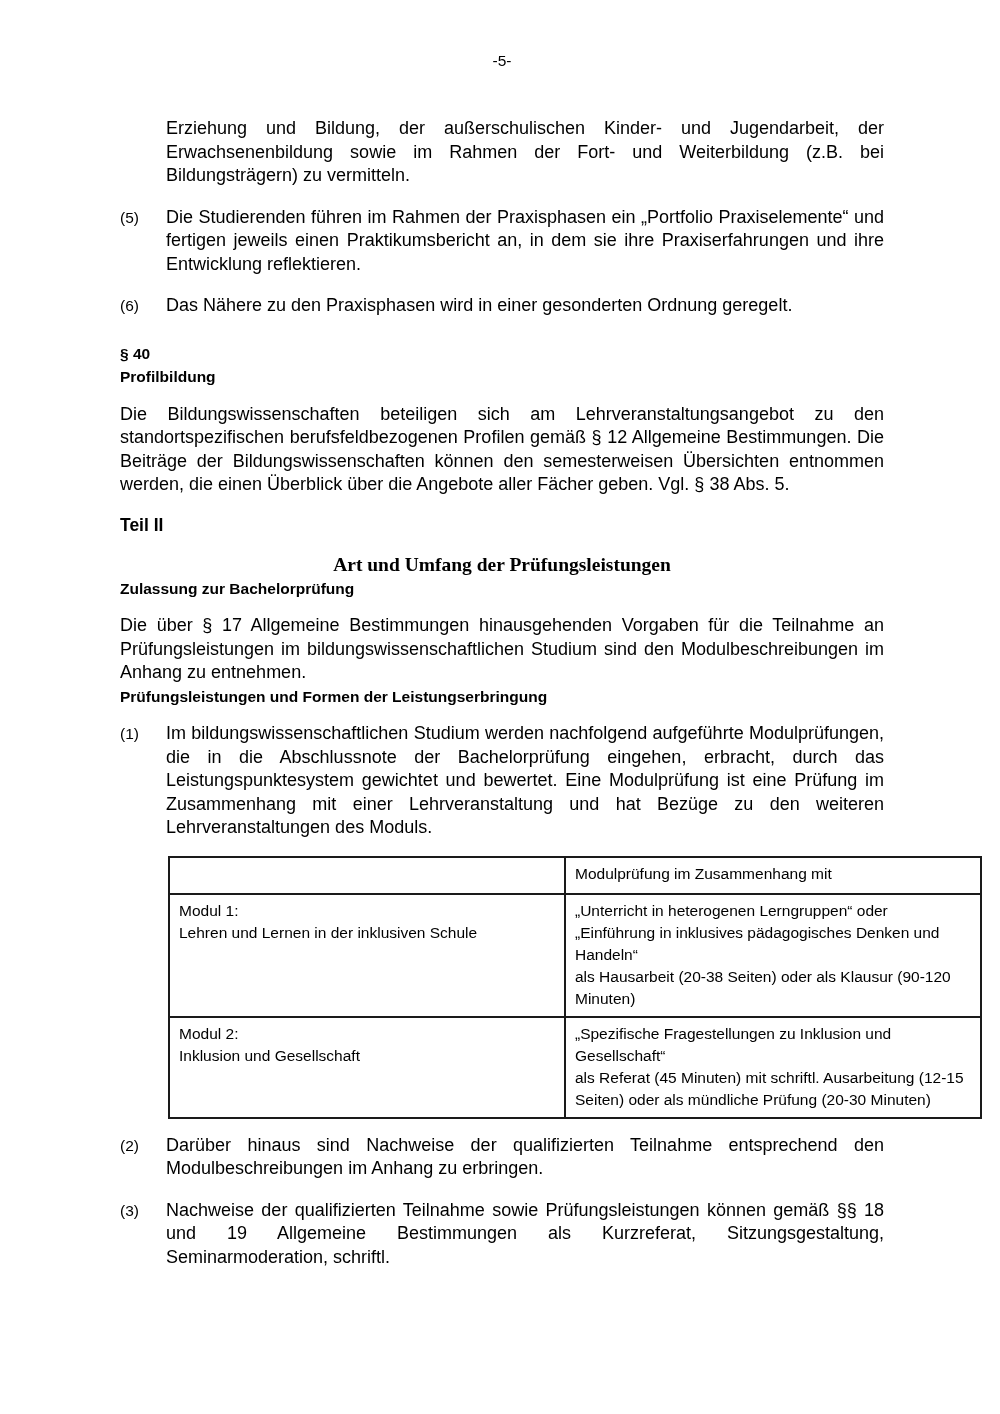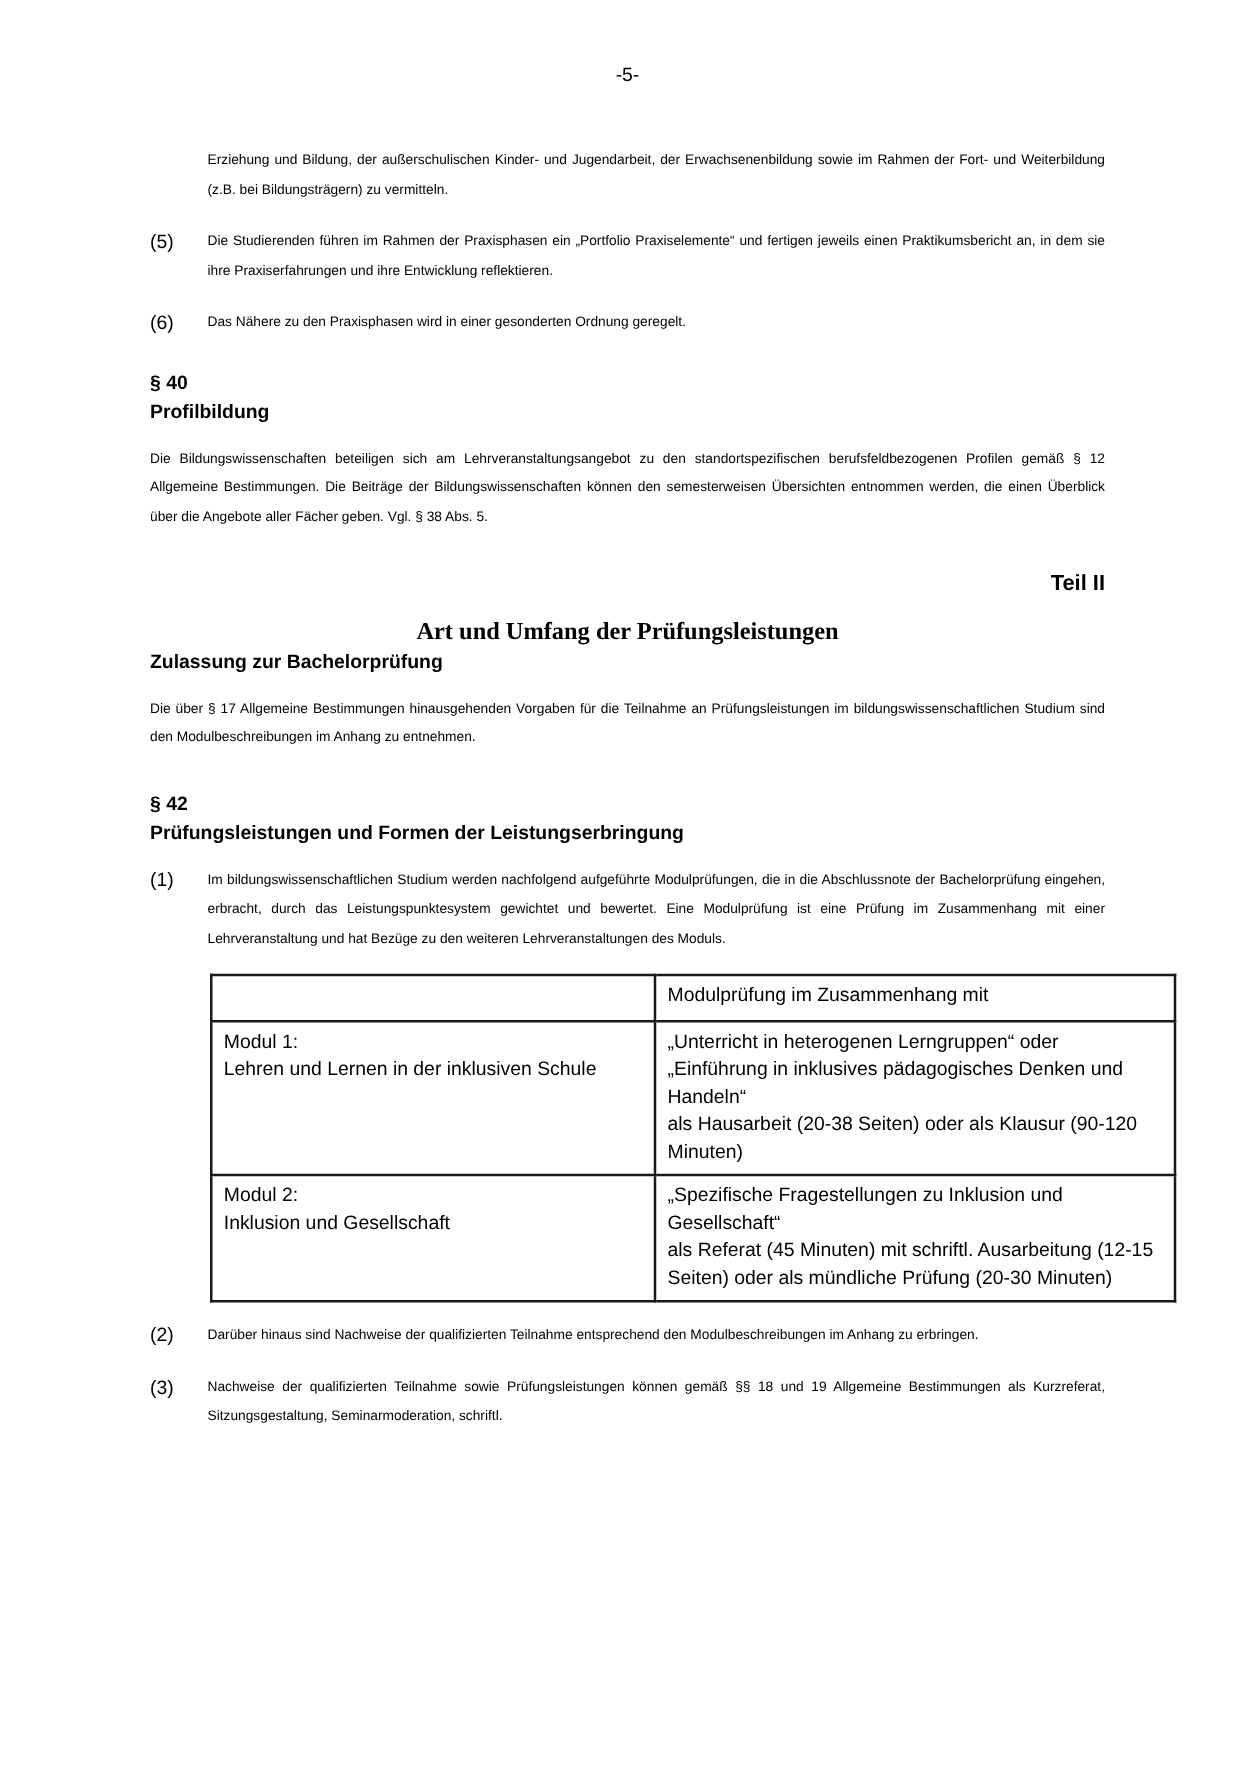--- a/index.html
+++ b/index.html
@@ -20,21 +20,21 @@
     top: 0;
     width: 764px;
   }
   .page-number {
     margin-top: 52px;
     text-align: center;
     font-size: 15.5px;
     line-height: 18px;
   }
   p.body-text {
-    font-size: 11px;
+    font-size: 18px;
     line-height: 23.5px;
     text-align: justify;
   }
   .intro-cont {
     margin-top: 47px;
     padding-left: 46px;
   }
   .list-item {
     position: relative;
     padding-left: 46px;
@@ -49,22 +49,22 @@
   }
   .sect-head {
     text-align: left;
     font-weight: bold;
     font-size: 15.5px;
     line-height: 23.5px;
   }
   .gap-24 { margin-top: 24px; }
   .gap-14 { margin-top: 14px; }
   .part-label {
-    margin-top: 29px;
-    text-align: right;
+    margin-top: 17px;
+    text-align: left;
     font-weight: bold;
     font-size: 17.5px;
     line-height: 22px;
   }
   .part-title {
     margin-top: 17px;
     text-align: center;
     font-weight: bold;
     font-size: 19.5px;
     line-height: 24px;
@@ -80,21 +80,21 @@
     table-layout: fixed;
   }
   table.module-table td {
     border: 2px solid #1a1a1a;
     font-size: 15.5px;
     line-height: 22px;
     padding: 5px 9px 6px 9px;
     white-space: pre-line;
     vertical-align: top;
   }
-  td.col-module { width: 355px; vertical-align: middle; }
+  td.col-module { width: 396px; vertical-align: middle; }
   td.col-exam  { width: 416px; }
   tr.header-row td { height: 37px; }
 </style>
 </head>
 <body>
 
 <div class="page">
   <div class="content">
 
     <div class="page-number">-5-</div>
@@ -114,21 +114,20 @@
     <div class="sect-head gap-24">§ 40</div>
     <div class="sect-head">Profilbildung</div>
     <p class="body-text gap-14">Die Bildungswissenschaften beteiligen sich am Lehrveranstaltungsangebot zu den standortspezifischen berufsfeldbezogenen Profilen gemäß § 12 Allgemeine Bestimmungen. Die Beiträge der Bildungswissenschaften können den semesterweisen Übersichten entnommen werden, die einen Überblick über die Angebote aller Fächer geben. Vgl. § 38 Abs. 5.</p>
 
     <div class="part-label">Teil II</div>
     <div class="part-title">Art und Umfang der Prüfungsleistungen</div>
 
     <div class="sect-head">Zulassung zur Bachelorprüfung</div>
     <p class="body-text gap-14">Die über § 17 Allgemeine Bestimmungen hinausgehenden Vorgaben für die Teilnahme an Prüfungsleistungen im bildungswissenschaftlichen Studium sind den Modulbeschreibungen im Anhang zu entnehmen.</p>
 
-    <div class="sect-head gap-head-42">§ 42</div>
     <div class="sect-head">Prüfungsleistungen und Formen der Leistungserbringung</div>
 
     <div class="list-item gap-14" style="margin-top:14px;">
       <span class="num">(1)</span>
       <p class="body-text">Im bildungswissenschaftlichen Studium werden nachfolgend aufgeführte Modulprüfungen, die in die Abschlussnote der Bachelorprüfung eingehen, erbracht, durch das Leistungspunktesystem gewichtet und bewertet. Eine Modulprüfung ist eine Prüfung im Zusammenhang mit einer Lehrveranstaltung und hat Bezüge zu den weiteren Lehrveranstaltungen des Moduls.</p>
     </div>
 
     <table class="module-table">
       <tbody>
         <tr class="header-row">

